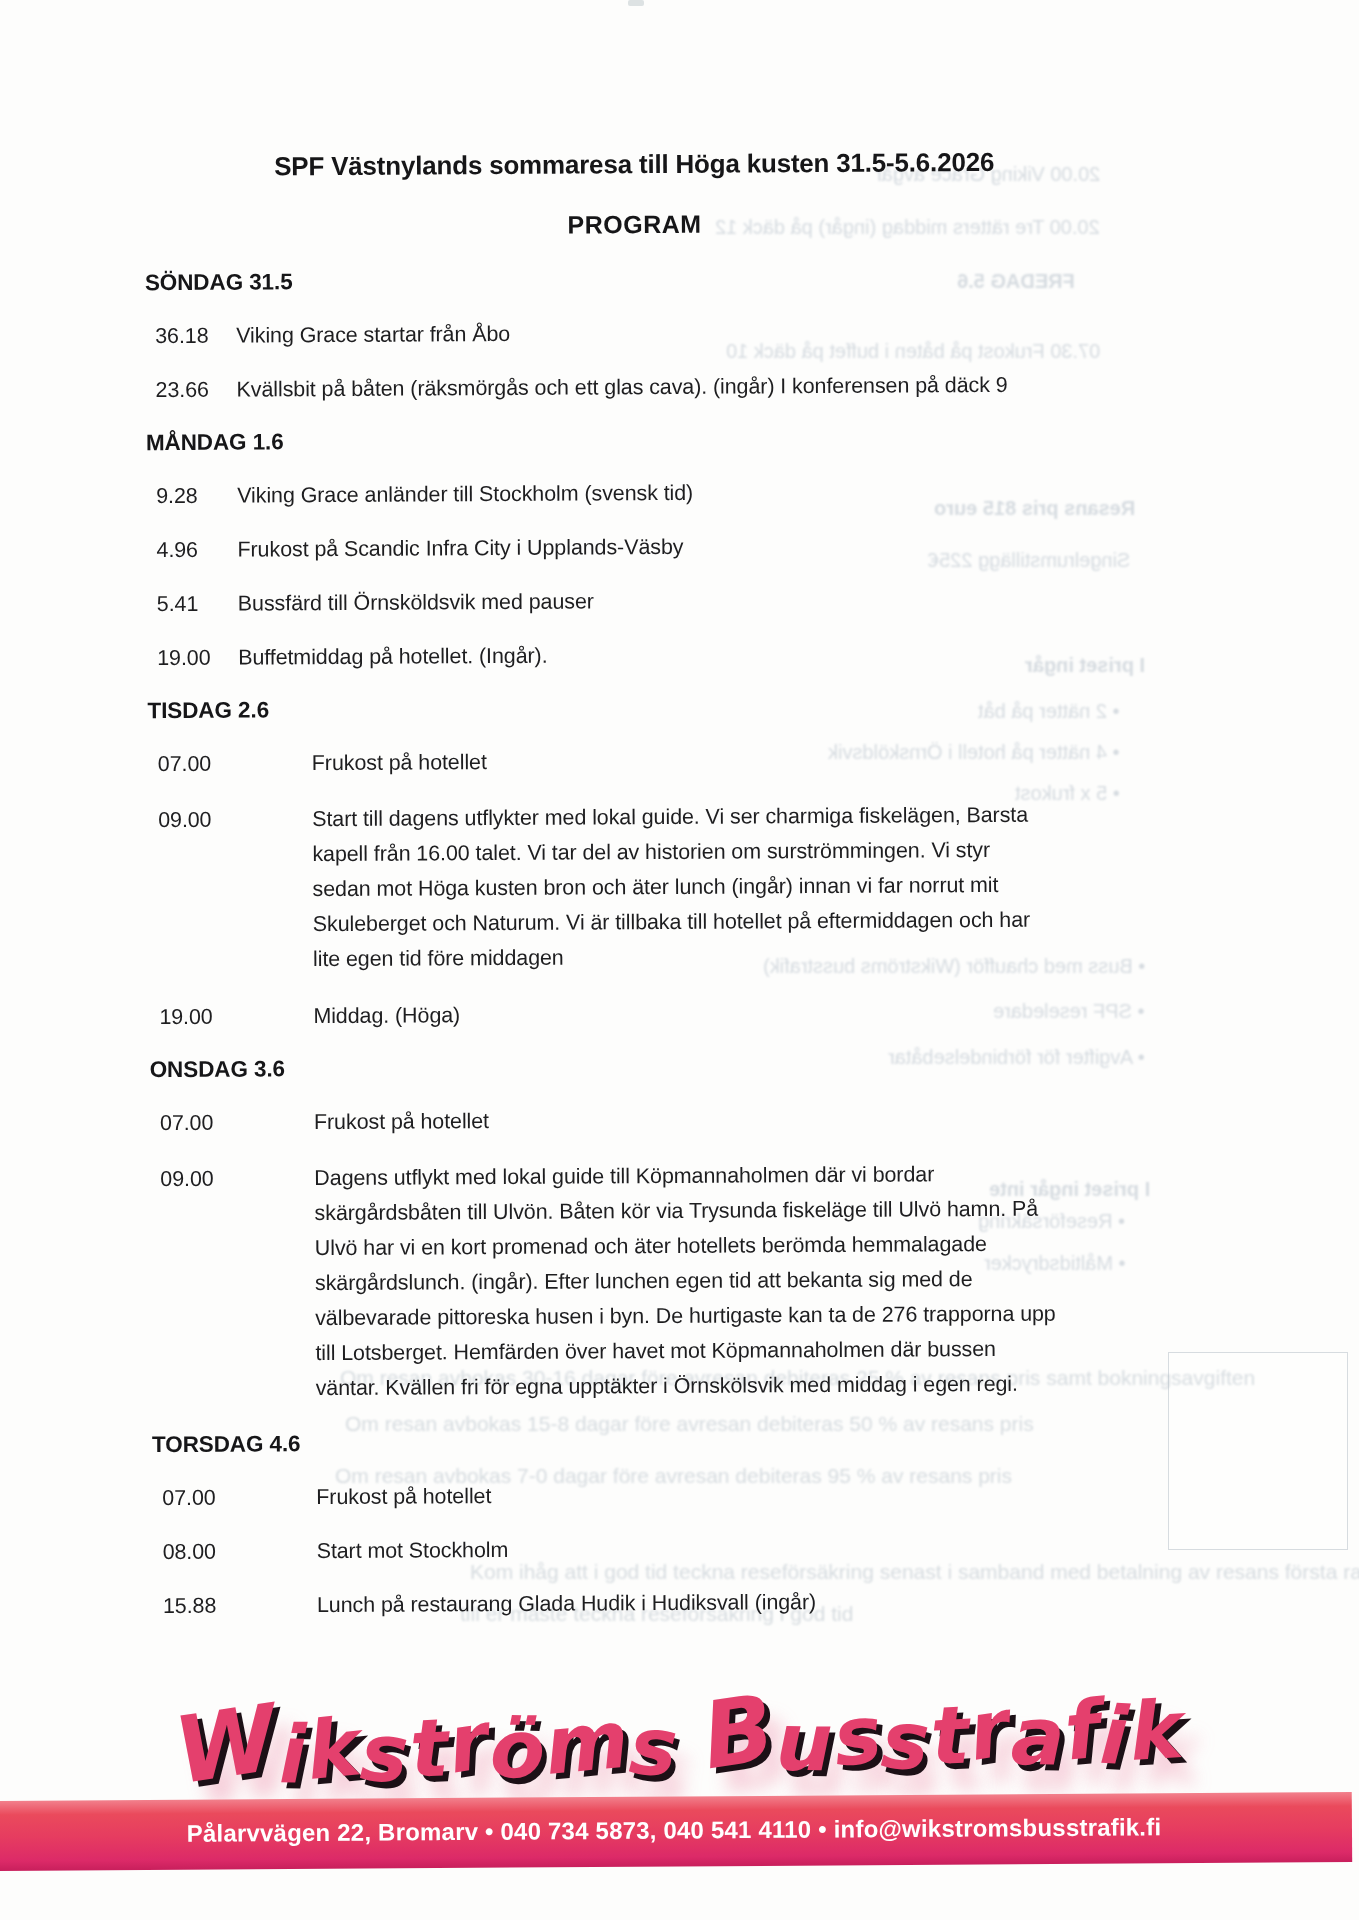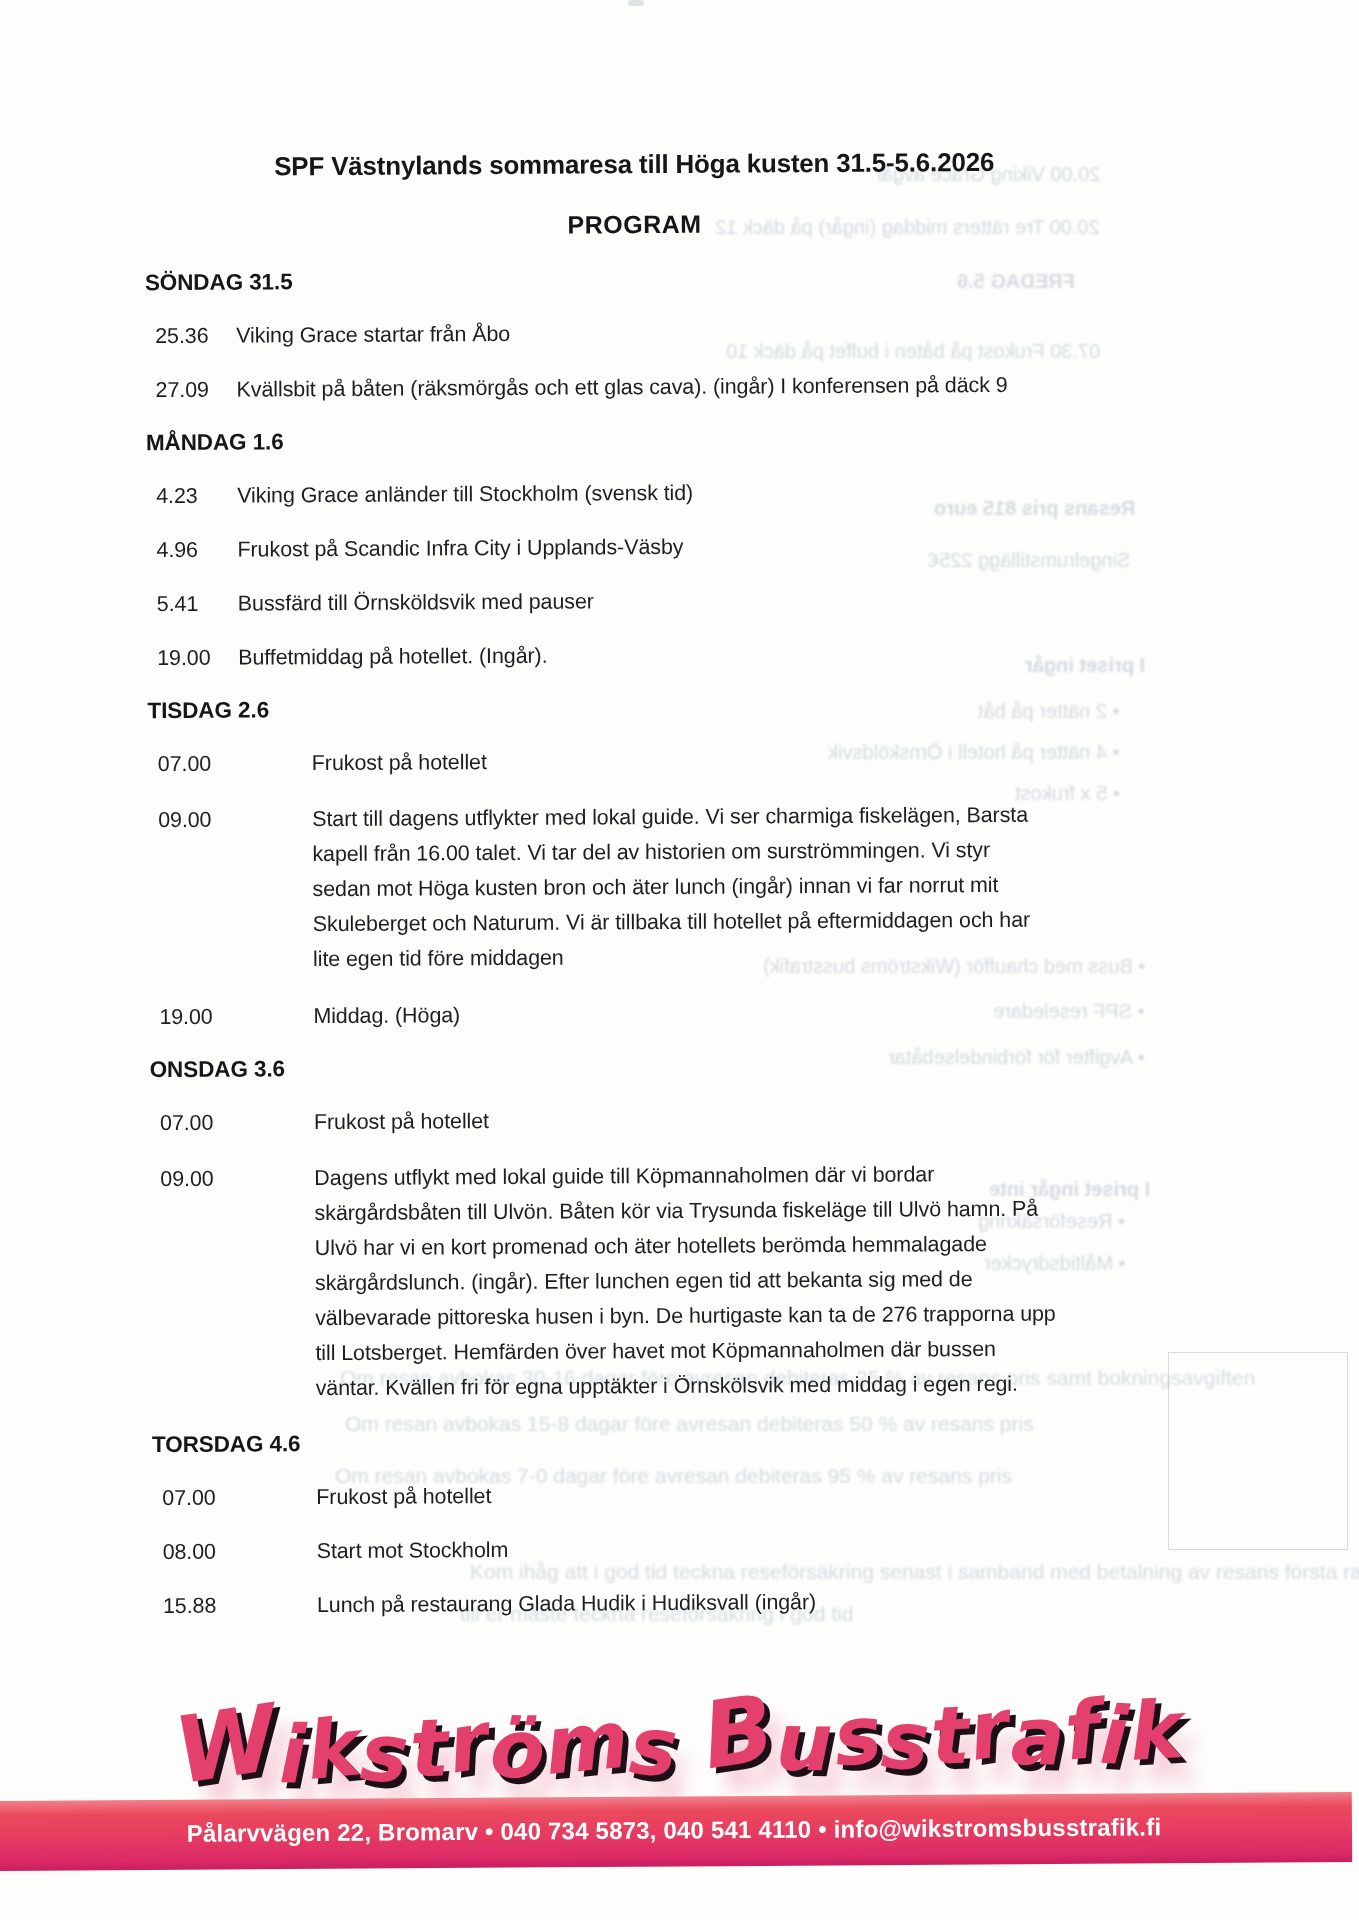--- a/index.html
+++ b/index.html
@@ -70,30 +70,30 @@
     <div class="ghost plain" style="top: 1412px; left: 345px;">Om resan avbokas 15-8 dagar före avresan debiteras 50 % av resans pris</div>
     <div class="ghost plain" style="top: 1464px; left: 335px;">Om resan avbokas 7-0 dagar före avresan debiteras 95 % av resans pris</div>
     <div class="ghost plain" style="top: 1560px; left: 470px;">Kom ihåg att i god tid teckna reseförsäkring senast i samband med betalning av resans första rat</div>
     <div class="ghost plain" style="top: 1602px; left: 460px;">till er måste teckna reseförsäkring i god tid</div>
     <div id="content">
     <div class="title">SPF Västnylands sommaresa till Höga kusten 31.5-5.6.2026</div>
     <div class="subtitle">PROGRAM</div>
     <div id="schedule">
         <div class="day">SÖNDAG 31.5</div>
         <div class="row">
-          <span class="time">25.36</span>
+          <span class="time">36.18</span>
           <span class="desc">Viking Grace startar från Åbo</span>
         </div>
         <div class="row">
-          <span class="time">27.09</span>
+          <span class="time">23.66</span>
           <span class="desc">Kvällsbit på båten (räksmörgås och ett glas cava). (ingår) I konferensen på däck 9</span>
         </div>
         <div class="day">MÅNDAG 1.6</div>
         <div class="row">
-          <span class="time">4.23</span>
+          <span class="time">9.28</span>
           <span class="desc">Viking Grace anländer till Stockholm (svensk tid)</span>
         </div>
         <div class="row">
           <span class="time">4.96</span>
           <span class="desc">Frukost på Scandic Infra City i Upplands-Väsby</span>
         </div>
         <div class="row">
           <span class="time">5.41</span>
           <span class="desc">Bussfärd till Örnsköldsvik med pauser</span>
         </div>

